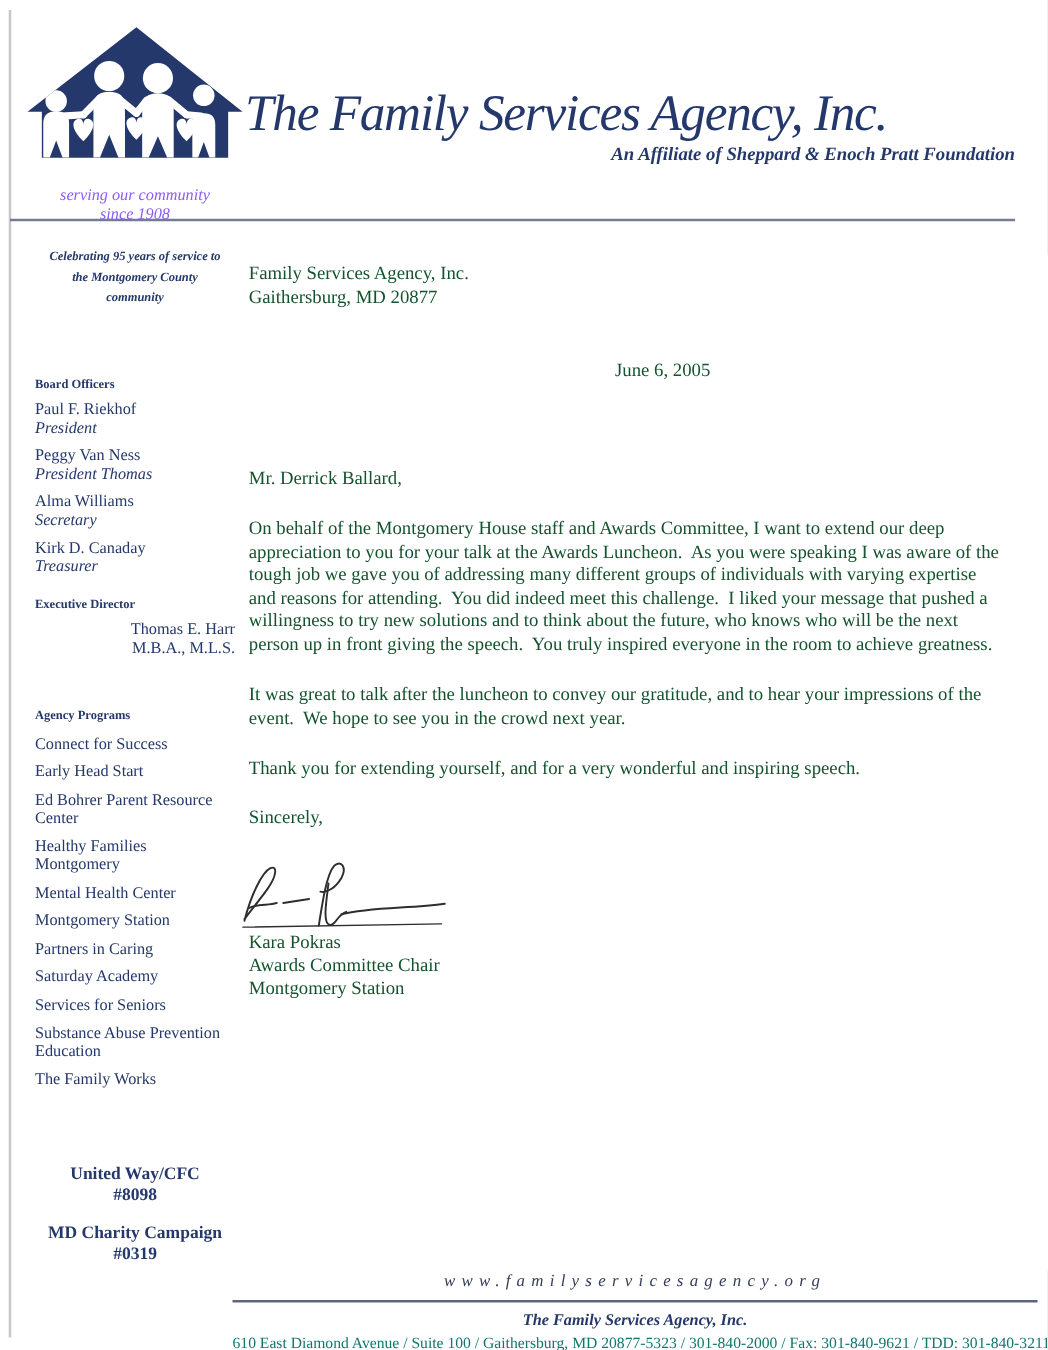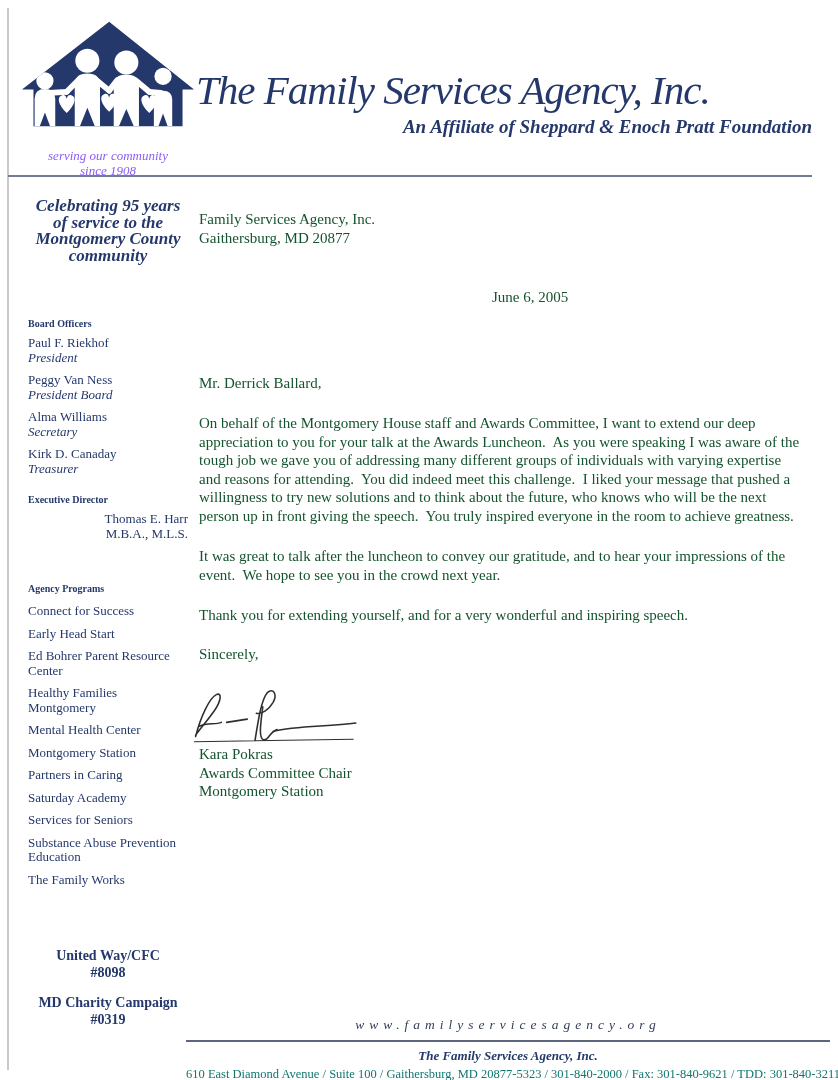--- a/index.html
+++ b/index.html
@@ -13,33 +13,33 @@
   .header{position:absolute;left:0;top:0;width:838px;height:178px;}
   .logo-wrap{position:absolute;left:22px;top:12px;width:172px;text-align:center;}
   .house-logo{display:block;width:172px;height:124px;}
   .tagline{color:#8b5cf6;font-weight:normal;font-style:italic;font-size:13px;line-height:15px;margin-top:12px;}
   .title-wrap{position:absolute;left:196px;top:68px;width:630px;}
   .main-title{
     color:#24386b;font-style:italic;font-size:41px;line-height:44px;
     letter-spacing:-1px;white-space:nowrap;font-weight:500;
   }
   .subtitle{
-    color:#24386b;font-style:italic;font-weight:bold;font-size:19px;
+    color:#24386b;font-style:italic;font-weight:bold;font-size:15px;
     text-align:right;padding-right:14px;margin-top:4px;
   }
   .header-rule{position:absolute;left:8px;top:175px;width:804px;height:2px;background:#737c92;}
 
   
   .sidebar{
     position:absolute;left:28px;top:198px;width:160px;color:#24386b;
     font-size:13px;
   }
   .celebrating{
     font-weight:bold;font-style:italic;text-align:center;
-    font-size:17px;line-height:16.5px;padding:0 6px;
+    font-size:10px;line-height:16.5px;padding:0 6px;
   }
   .side-heading{font-weight:bold;font-size:10px;line-height:15px;}
   .bo-heading{margin-top:52px;margin-bottom:4px;}
   .officer{margin-bottom:7px;}
   .officer-name{font-size:13px;line-height:15px;}
   .officer-title{font-style:italic;font-size:13px;line-height:15px;}
   .ed-heading{margin-top:16px;margin-bottom:4px;}
   .ed-line{font-size:13px;line-height:15px;text-align:right;}
   .ap-heading{margin-top:40px;margin-bottom:2px;}
   .program{font-size:13px;line-height:14.5px;margin-top:8px;}
@@ -127,21 +127,21 @@
   <div class="sidebar">
     <div class="celebrating">Celebrating 95 years of service to the Montgomery County community</div>
 
     <div class="side-heading bo-heading">Board Officers</div>
     <div class="officer">
       <div class="officer-name">Paul F. Riekhof</div>
       <div class="officer-title">President</div>
     </div>
     <div class="officer">
       <div class="officer-name">Peggy Van Ness</div>
-      <div class="officer-title">President Board</div>
+      <div class="officer-title">President Thomas</div>
     </div>
     <div class="officer">
       <div class="officer-name">Alma Williams</div>
       <div class="officer-title">Secretary</div>
     </div>
     <div class="officer">
       <div class="officer-name">Kirk D. Canaday</div>
       <div class="officer-title">Treasurer</div>
     </div>
 

